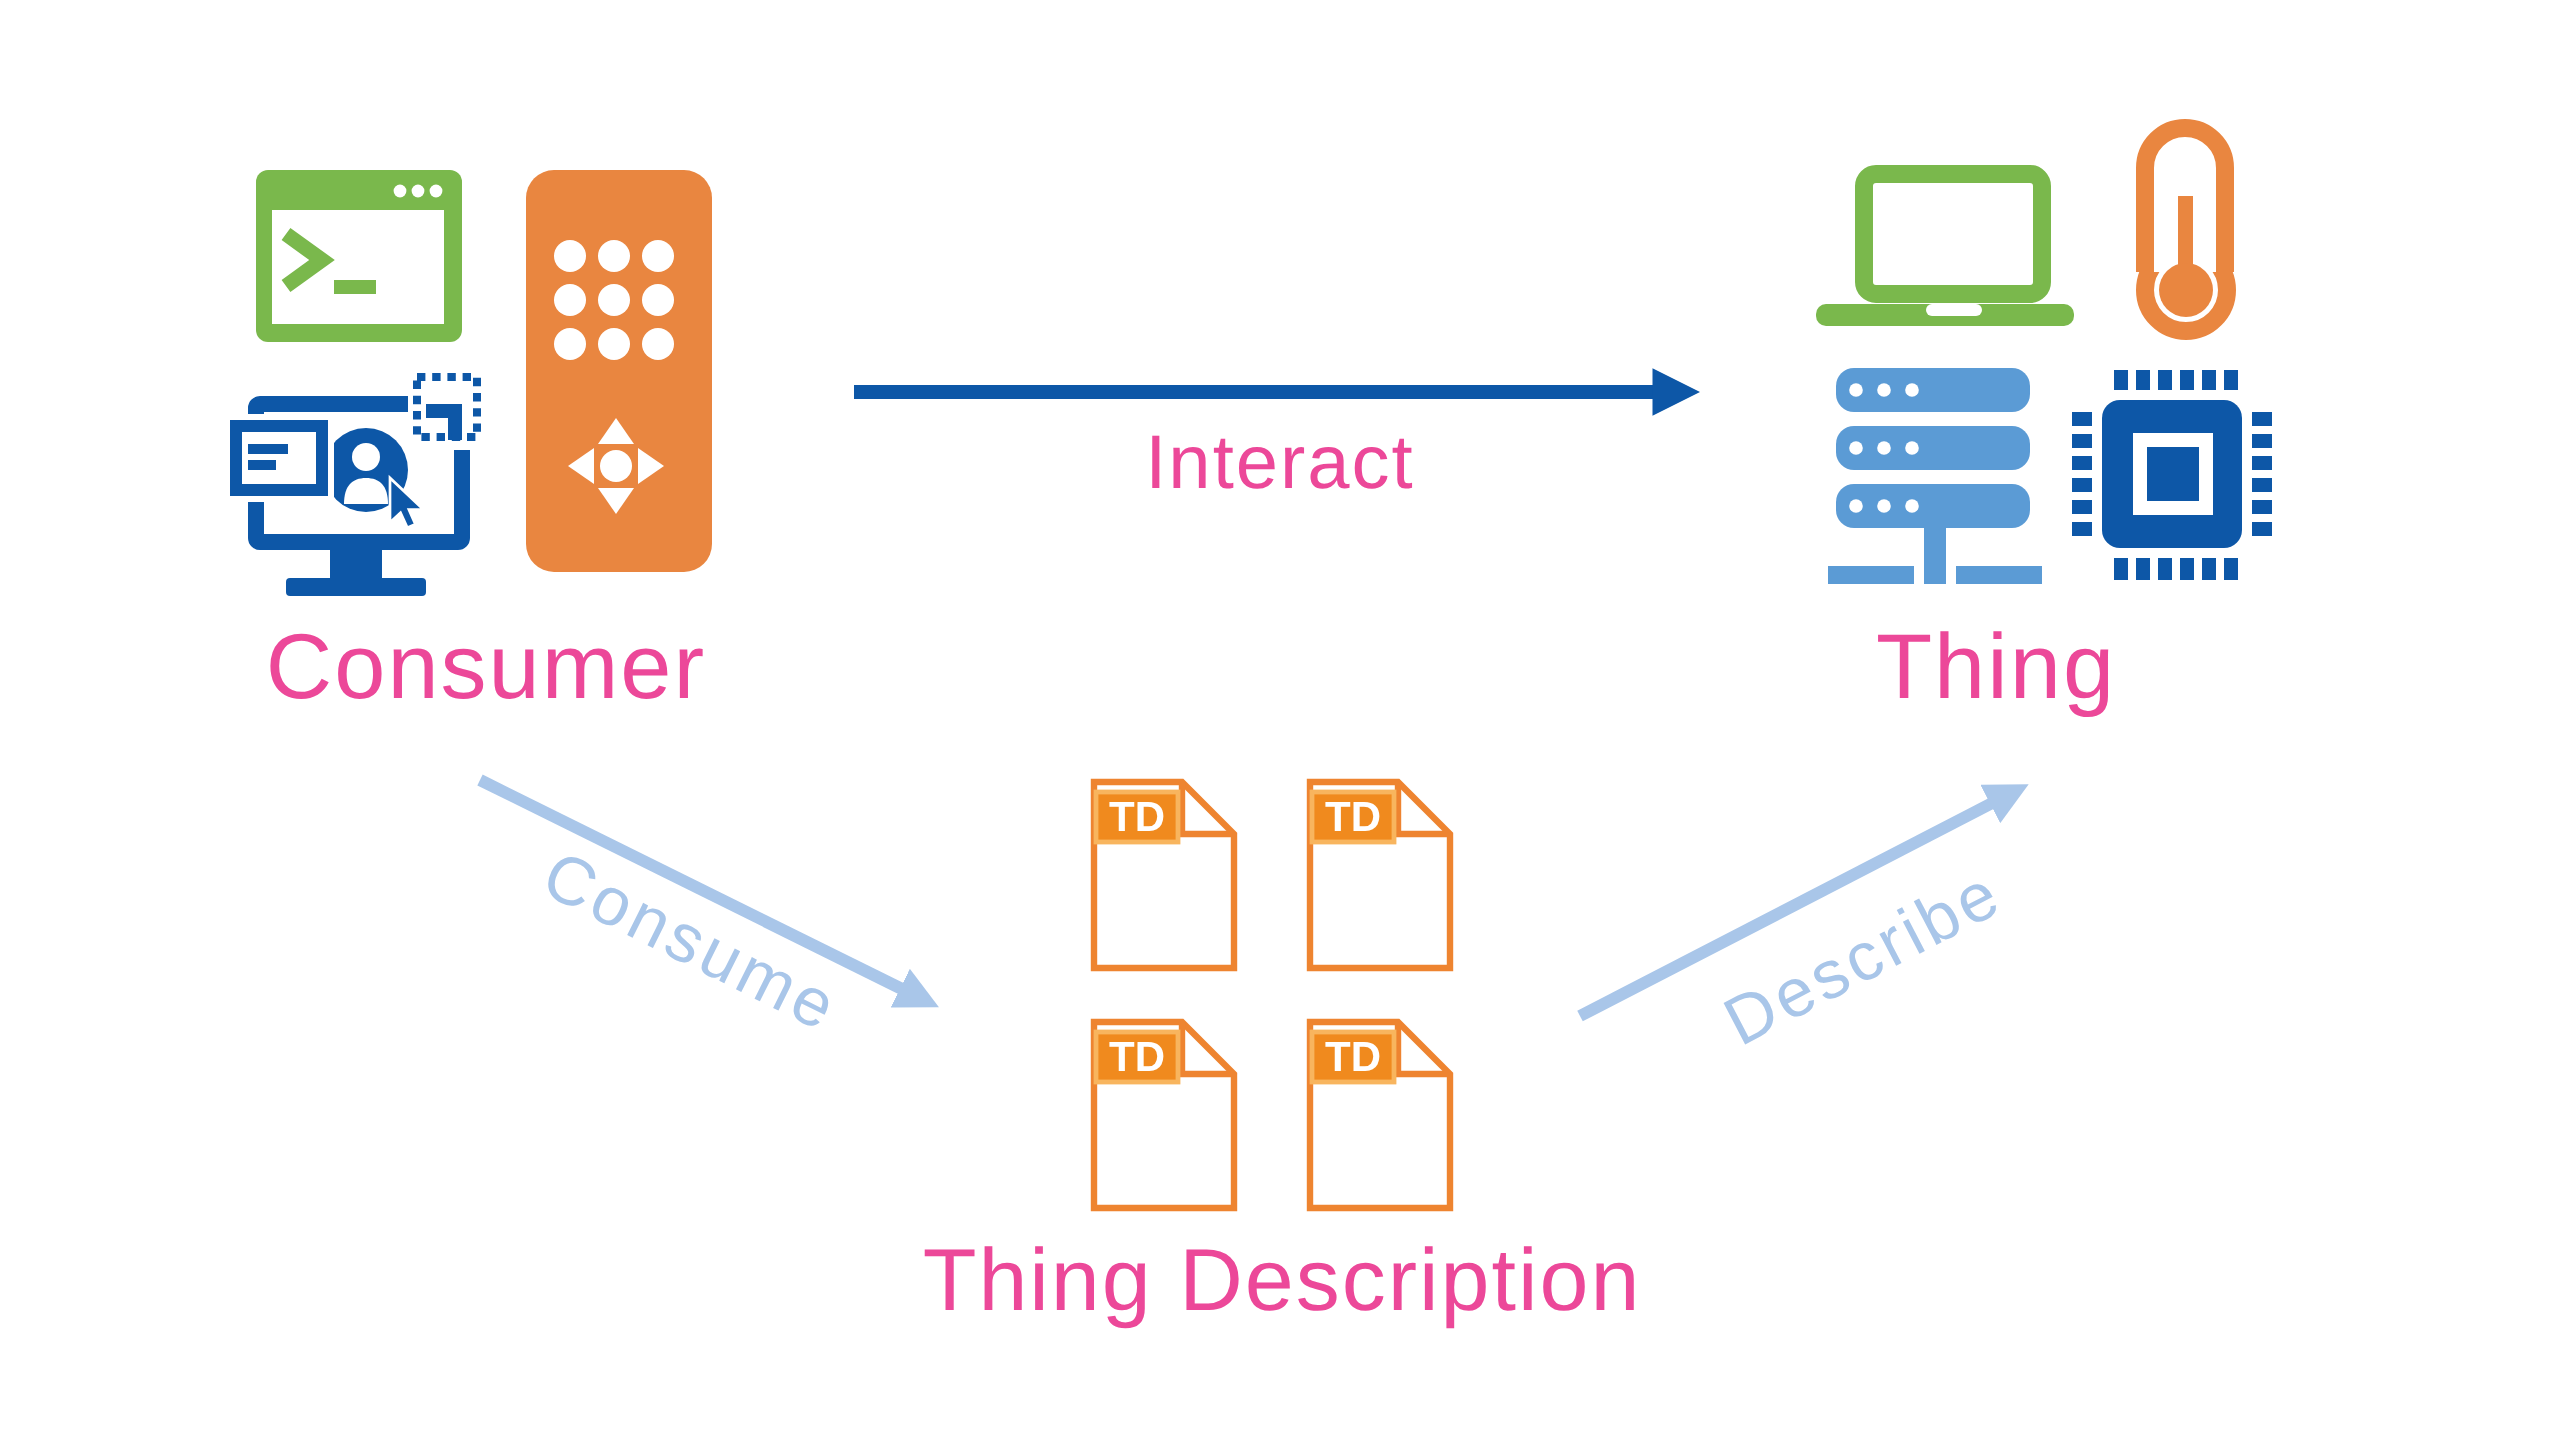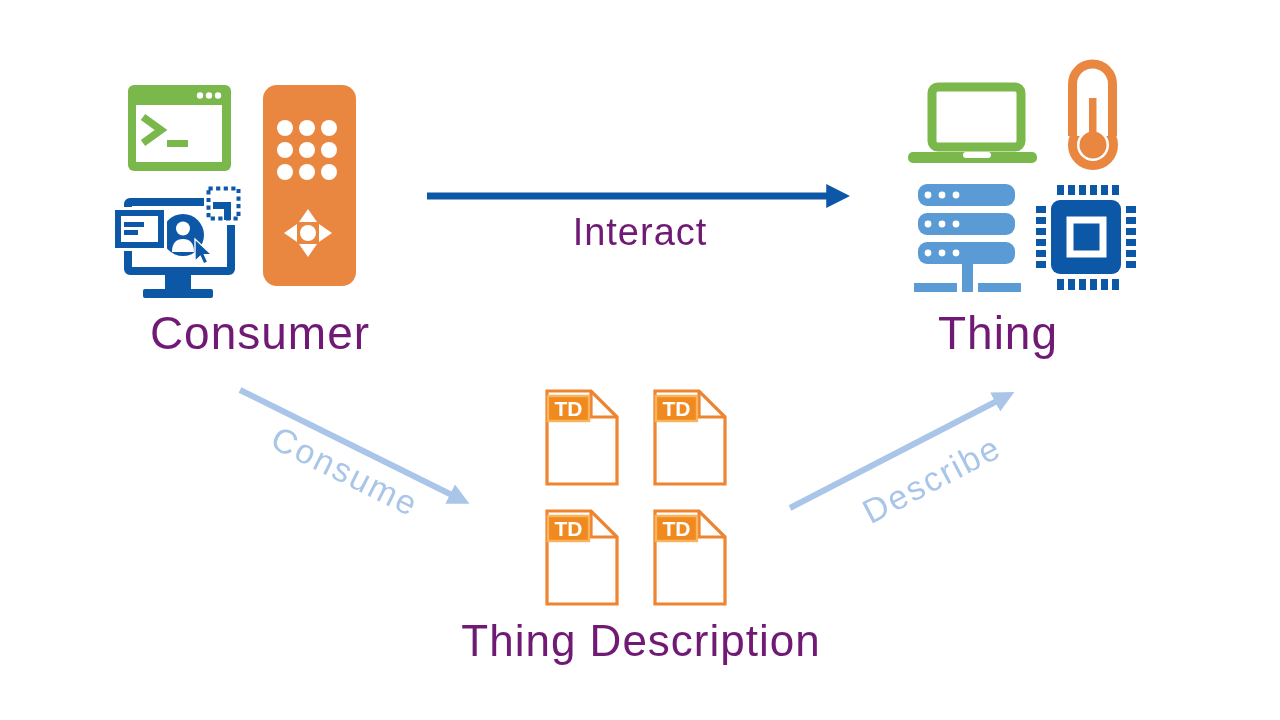--- a/index.html
+++ b/index.html
@@ -2,21 +2,21 @@
 <html><head>
 <meta charset="utf-8">
 <style>
   html,body{margin:0;padding:0;background:#fff;}
   .stage{
     position:relative;width:1280px;height:720px;background:#ffffff;overflow:hidden;
     font-family:"Liberation Sans","DejaVu Sans",sans-serif;
   }
   .abs{position:absolute;}
   .lbl{
-    position:absolute;color:#701a75;text-align:center;
+    position:absolute;color:#ec4899;text-align:center;
     letter-spacing:1px;line-height:1.1;white-space:nowrap;
   }
   .lbl-big{font-size:46px;}
   .lbl-td{font-size:44px;}
   .lbl-interact{font-size:38px;}
   .lbl-edge{font-size:34px;color:#a9c6e9;letter-spacing:2px;}
   svg{display:block;}
 </style>
 </head>
 <body>
@@ -85,21 +85,21 @@
     <path d="M61,66 C61,57 65,53 72,53 C79,53 83,57 83,66 Z" fill="#ffffff"></path>
     <g>
       <rect x="1" y="21" width="55" height="44" fill="#ffffff"></rect>
       <rect x="7" y="27" width="43" height="32" fill="#ffffff" stroke="#0d57a7" stroke-width="6"></rect>
       <rect x="13" y="36" width="20" height="5" fill="#0d57a7"></rect>
       <rect x="13" y="44" width="14" height="5" fill="#0d57a7"></rect>
     </g>
     <path d="M0,0 L0,16.5 L3.9,12.9 L6.4,18.4 L9.4,17.1 L7,11.7 L12.4,11.7 Z" transform="translate(84,53) scale(1.35)" fill="#0d57a7" stroke="#ffffff" stroke-width="1"></path>
   </svg>
 
-  <div class="lbl lbl-big abs" style="left:140px;top:308px;width:240px;">Consumer</div>
+  <div class="lbl lbl-big abs" style="left:123px;top:308px;width:240px;">Consumer</div>
 
   <svg class="abs" style="left:903px;top:79px;" width="134" height="88" viewBox="0 0 134 88">
     <rect x="29" y="8" width="89" height="60" rx="6" fill="#ffffff" stroke="#7ab84c" stroke-width="9"></rect>
     <rect x="5" y="73" width="129" height="11" rx="5" fill="#7ab84c"></rect>
     <rect x="60" y="73" width="28" height="6" rx="3" fill="#ffffff"></rect>
   </svg>
 
   <svg class="abs" style="left:1056px;top:56px;" width="74" height="125" viewBox="0 0 74 125">
     <circle cx="37" cy="89" r="20.5" fill="#ffffff" stroke="#e98640" stroke-width="9"></circle>
     <path d="M16.5,80 L16.5,28 A20,20 0 0 1 56.5,28 L56.5,80" fill="#ffffff" stroke="#e98640" stroke-width="9"></path>

